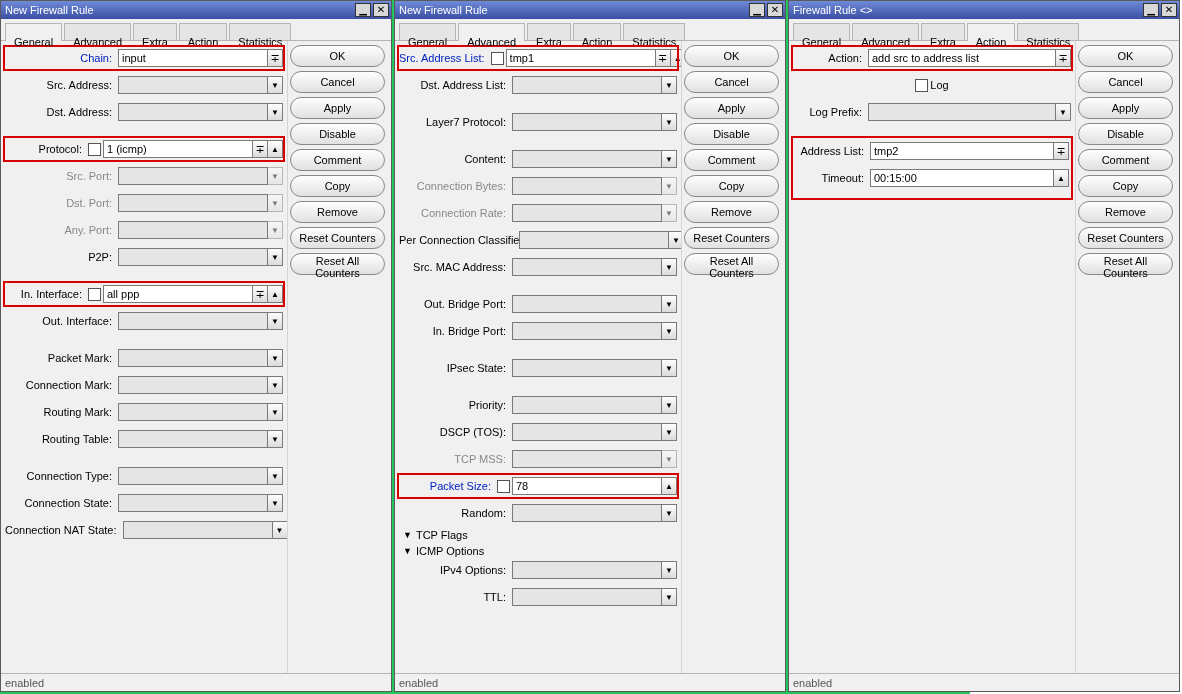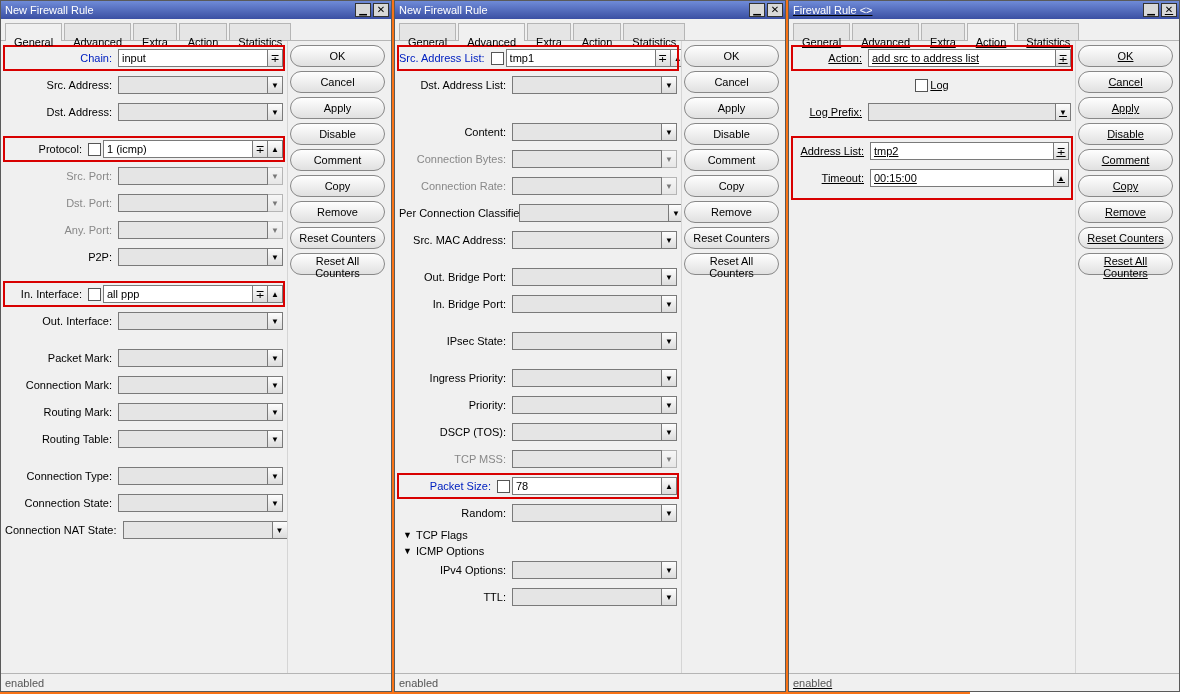--- a/index.html
+++ b/index.html
@@ -7,21 +7,21 @@
     margin: 0; padding: 0;
     font-family: "Tahoma", "Segoe UI", sans-serif;
     font-size: 11px;
     background: #fff;
     color: #000;
   }
   .stage {
     position: relative;
     width: 970px;
     height: 694px;
-    background: #f97316;
+    background: #22c55e;
   }
   .win {
     position: absolute;
     border: 1px solid #5a5a5a;
     background: #f0f0f0;
     display: flex;
     flex-direction: column;
   }
   .titlebar {
     height: 18px;
@@ -377,20 +377,27 @@
           </div>
         </div>
         <div class="row">
             <span class="lbl">Dst. Address List:</span>
             <div class="ctrl">
               <input class="inp dis" disabled="" style="">
               <div class="tog-btn collapsed"></div>
             </div>
           </div>
         <div class="spacer"></div>
+        <div class="row">
+            <span class="lbl">Layer7 Protocol:</span>
+            <div class="ctrl">
+              <input class="inp dis" disabled="" style="">
+              <div class="tog-btn collapsed"></div>
+            </div>
+          </div>
         <div class="spacer"></div>
         <div class="row">
             <span class="lbl">Content:</span>
             <div class="ctrl">
               <input class="inp dis" disabled="" style="">
               <div class="tog-btn collapsed"></div>
             </div>
           </div>
         <div class="row dim">
             <span class="lbl">Connection Bytes:</span>
@@ -437,27 +444,20 @@
           </div>
         <div class="spacer"></div>
         <div class="row">
             <span class="lbl">IPsec State:</span>
             <div class="ctrl">
               <input class="inp dis" disabled="" style="">
               <div class="tog-btn collapsed"></div>
             </div>
           </div>
         <div class="spacer"></div>
-        <div class="row">
-            <span class="lbl">Ingress Priority:</span>
-            <div class="ctrl">
-              <input class="inp dis" disabled="" style="">
-              <div class="tog-btn collapsed"></div>
-            </div>
-          </div>
         <div class="row">
             <span class="lbl">Priority:</span>
             <div class="ctrl">
               <input class="inp dis" disabled="" style="">
               <div class="tog-btn collapsed"></div>
             </div>
           </div>
         <div class="row">
             <span class="lbl">DSCP (TOS):</span>
             <div class="ctrl">
@@ -520,21 +520,21 @@
         <button class="btn">Remove</button>
         <button class="btn">Reset Counters</button>
         <button class="btn">Reset All Counters</button>
       </div>
     </div>
     <div class="statusbar">
       <span>enabled</span>
     </div>
   </div>
 
-  <div class="win" style="left:788px; top:0; width:392px; height:692px;text-decoration:underline;">
+  <div class="win" style="left:788px; top:0; width:392px; height:692px;">
     <div class="titlebar">
       <span class="titlebar-text">Firewall Rule &lt;&gt;</span>
       <div class="title-btns">
         <div class="title-btn">▁</div>
         <div class="title-btn">✕</div>
       </div>
     </div>
     <div class="tabs">
       <div class="tab">General</div>
       <div class="tab">Advanced</div>

